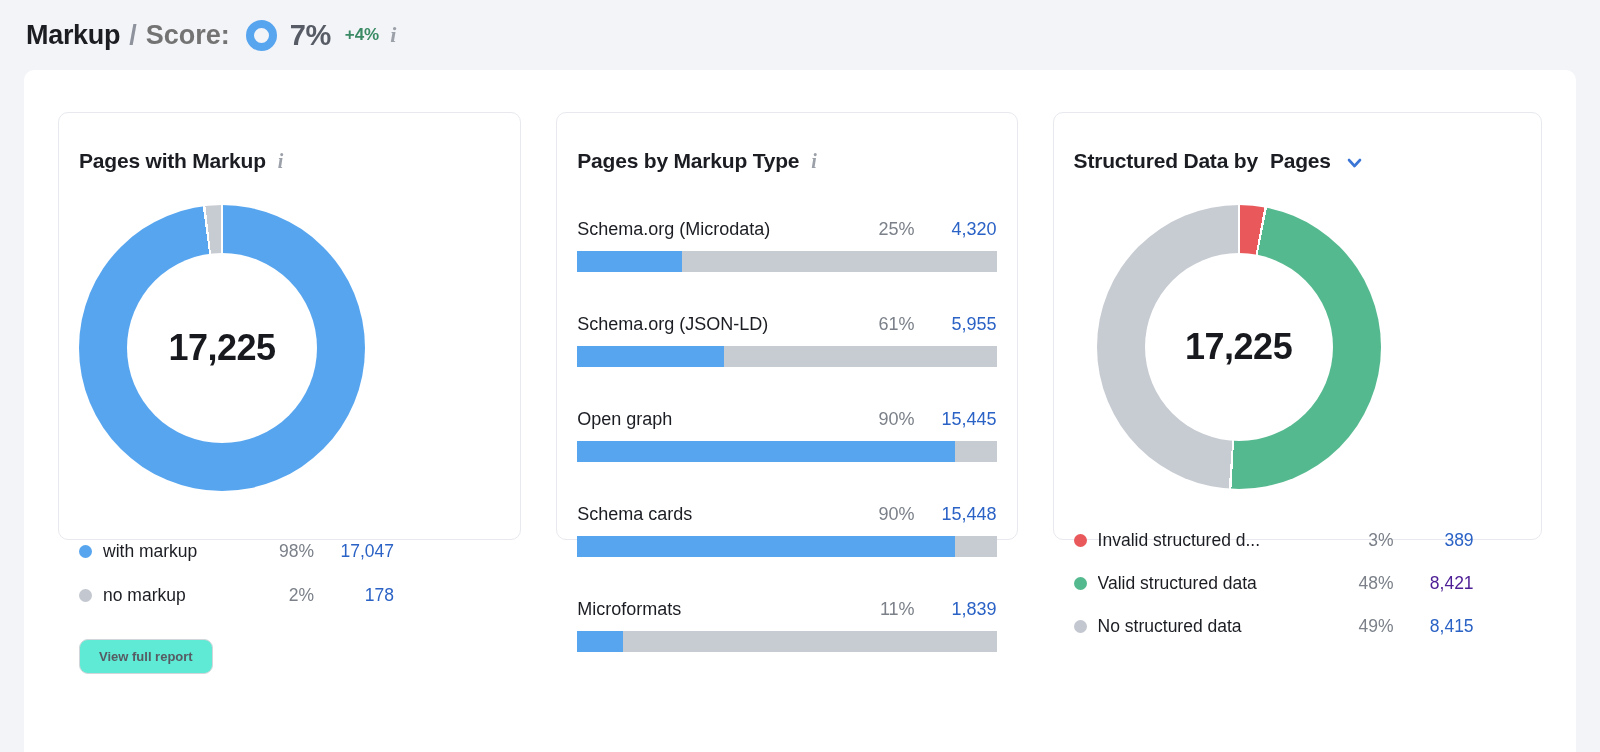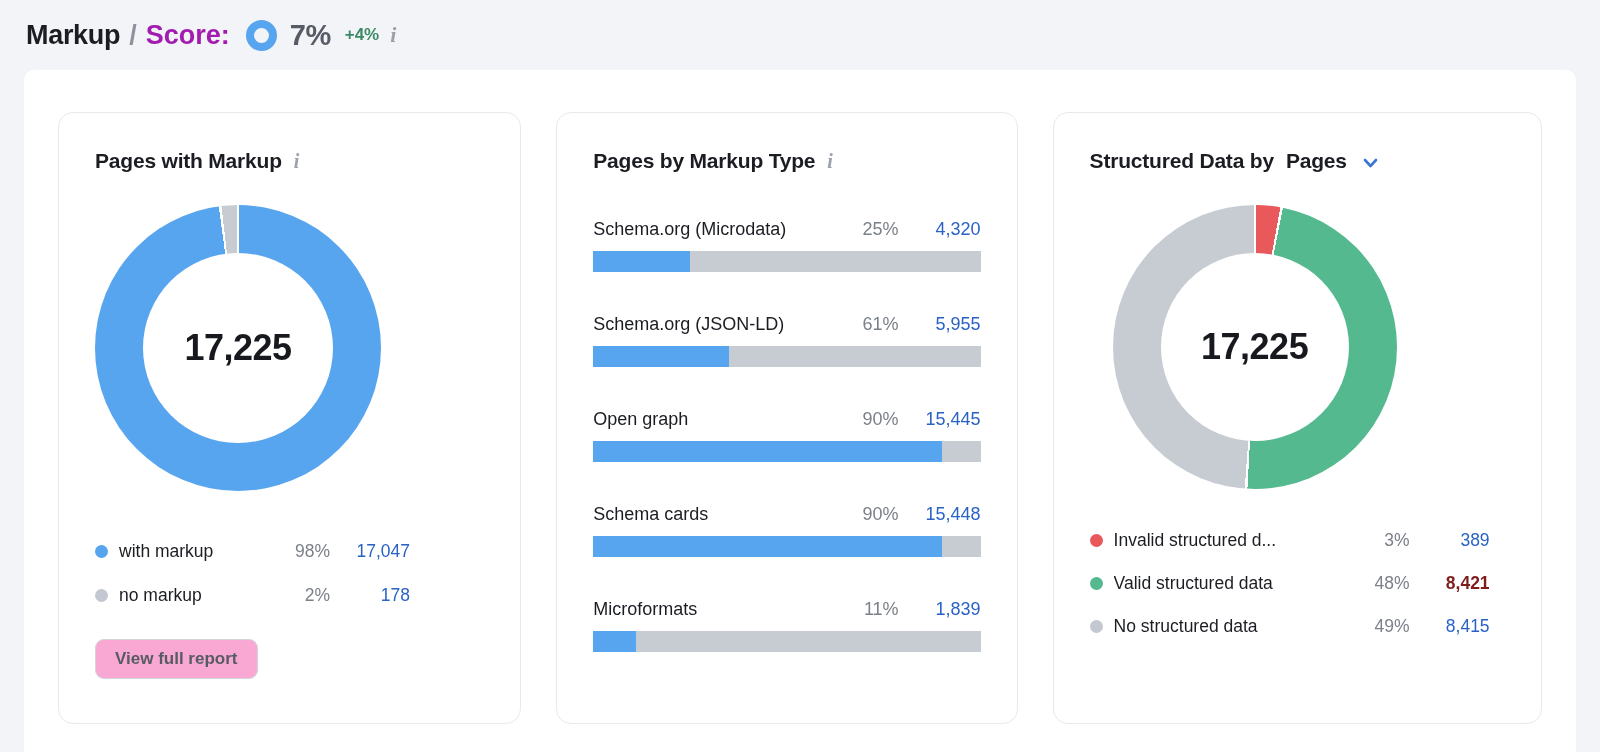--- a/index.html
+++ b/index.html
@@ -12,21 +12,21 @@
 
   
   .top-header {
     height:70px;
     display:flex;
     align-items:center;
     padding-left:26px;
   }
   .hdr-title { font-size:27px; font-weight:800; color:#1b1d23; letter-spacing:-0.3px; }
   .hdr-sep   { font-size:27px; font-weight:800; color:#8d929c; margin:0 9px; }
-  .hdr-score-label { font-size:27px; font-weight:800; color:#a21caf; }
+  .hdr-score-label { font-size:27px; font-weight:800; color:#737373; }
   .hdr-ring {
     width:31px; height:31px; border-radius:50%;
     border:8px solid #57a5ef;
     margin:0 13px 0 16px;
   }
   .hdr-score-value { font-size:29px; font-weight:800; color:#565b65; letter-spacing:-0.5px; }
   .hdr-delta { font-size:17px; font-weight:600; color:#3a8b65; margin-left:14px; }
   .info-i {
     font-family:"Liberation Serif", serif;
     font-style:italic; font-weight:700;
@@ -44,23 +44,23 @@
     padding:42px 34px 0 34px;
   }
   .cards {
     display:grid;
     grid-template-columns: 462fr 460fr 488fr;
     gap:35px;
   }
   .card {
     background:#fff;
     border:1px solid #e7e9ee;
-    border-radius:15px;
-    height:612px;
-    padding:30px 36px;
+    border-radius:10px;
+    height:428px;
+    padding:30px 20px;
     position:relative;
   }
   .card-title-row {
     display:flex; align-items:center; gap:12px;
     margin-top:6px;
   }
   .card-title { font-size:21px; font-weight:800; color:#1b1d23; letter-spacing:-0.2px; }
   .selector { display:inline-flex; align-items:center; gap:16px; cursor:pointer; }
 
   
@@ -81,31 +81,31 @@
   .legend { margin-top:38px; }
   .legend-1 { width:315px; }
   .legend-3 { width:400px; margin-top:30px; }
   .legend-row { display:flex; align-items:center; height:44px; }
   .legend-3 .legend-row { height:43px;justify-content:space-between; }
   .dot { width:13px; height:13px; border-radius:50%; margin-right:11px; flex:0 0 auto; }
   .legend-label { flex:1; font-size:17.5px; color:#1b1d23; white-space:nowrap; overflow:hidden; }
   .legend-pct { width:58px; text-align:right; font-size:17.5px; color:#7b8089; }
   .legend-val { min-width:80px; text-align:right; font-size:17.5px; font-weight:400; }
   .link { color:#2a62c5; text-decoration:none; cursor:pointer; }
-  .plain-val { color:#7f1d1d;font-weight:bold; }
+  .plain-val { color:#4c1d95; }
 
   
   .btn {
     display:inline-block;
     margin-top:22px;
     padding:9px 19px;
-    background:#f9a8d4;
+    background:#5eead4;
     border:1px solid #d2d5da;
     border-radius:9px;
-    font-size:17px; font-weight:700; color:#575b63;
+    font-size:13px; font-weight:700; color:#575b63;
     cursor:pointer;
     font-family:"Liberation Sans", sans-serif;
   }
 
   
   .type-rows { margin-top:46px; }
   .type-row { margin-bottom:42px; }
   .type-label-row { display:flex; align-items:flex-start; }
   .type-label { flex:1; font-size:18px; color:#1b1d23; }
   .type-pct { font-size:18px; color:#7b8089; margin-right:16px; }

